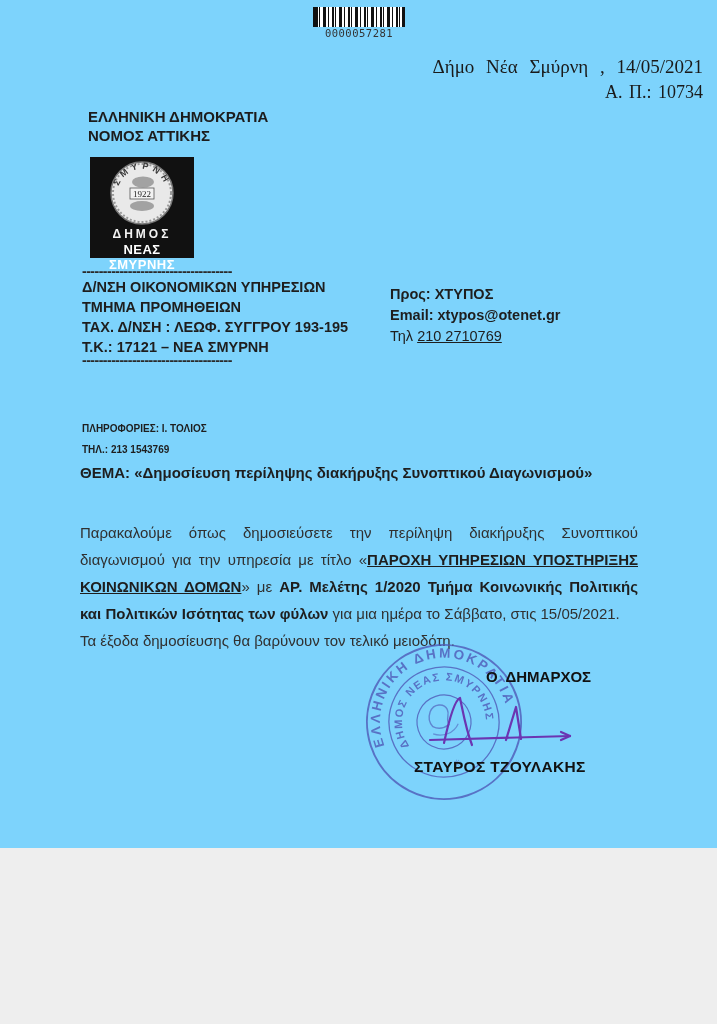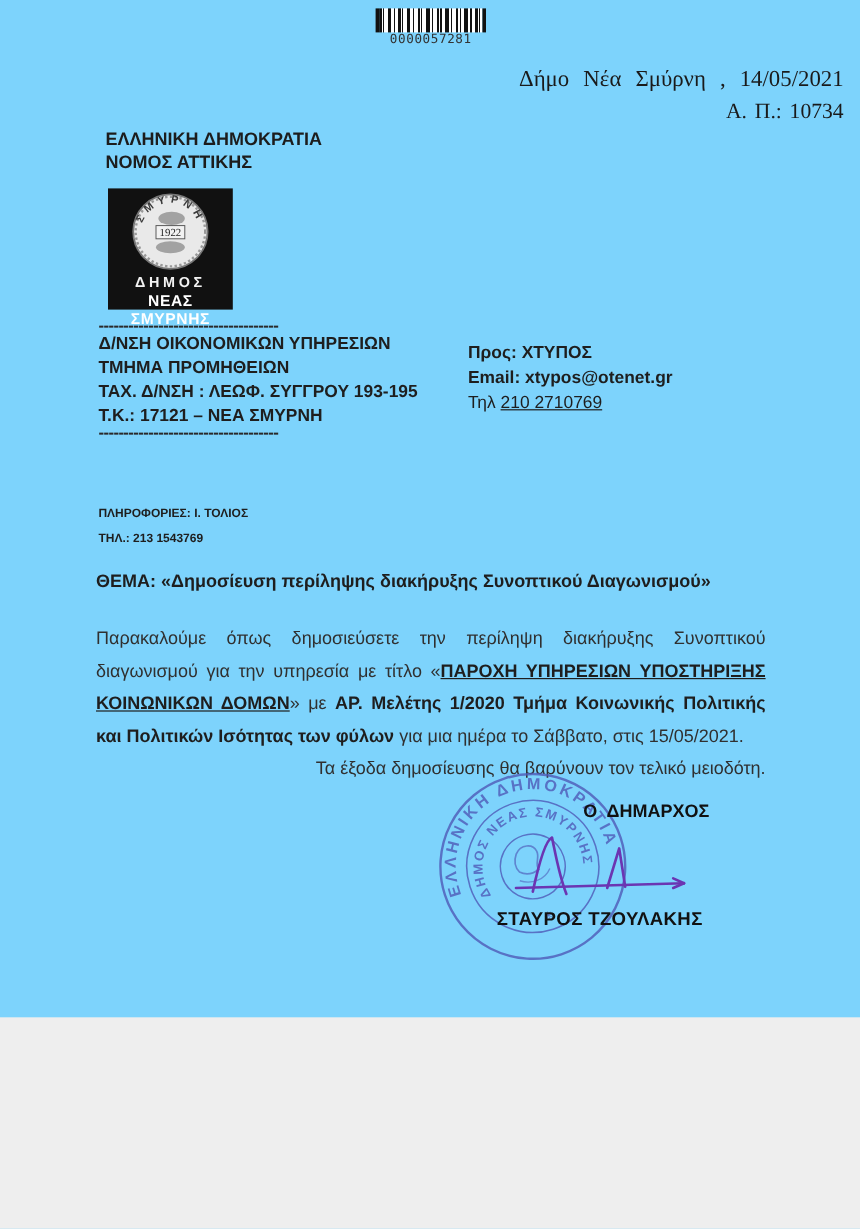--- a/index.html
+++ b/index.html
@@ -44,27 +44,27 @@
   .sender-block{left:82px;top:277px;font-weight:bold;font-size:14.5px;line-height:20px;color:#1e1e1e;white-space:nowrap;}
   .contact-block{left:82px;top:375px;font-weight:bold;font-size:10px;line-height:20.5px;color:#1e1e1e;white-space:nowrap;margin-top:44px;}
   .contact-email{padding-left:7px;}
 
   
   .recipient-block{left:390px;top:284px;font-size:14.5px;line-height:21px;color:#1e1e1e;white-space:nowrap;}
   .recipient-block .bold{font-weight:bold;}
   .phone-underline{text-decoration:underline;}
 
   
-  .subject-line{left:80px;top:464px;width:580px;font-weight:bold;font-size:15px;color:#1e1e1e;margin-top:12px;}
+  .subject-line{left:80px;top:464px;width:580px;font-weight:bold;font-size:15px;color:#1e1e1e;}
 
   
   .body-text{left:80px;top:519px;width:558px;font-size:15px;line-height:27px;color:#303030;text-align:justify;}
   .body-text .bold{font-weight:bold;color:#1e1e1e;}
   .body-text .bold-underline{font-weight:bold;text-decoration:underline;color:#1e1e1e;}
-  .body-line2{text-align:right;}
+  .body-line2{text-align:left;}
 
   
   .stamp-svg{left:359px;top:637px;opacity:.8;}
   .sig-svg{left:420px;top:688px;}
   .mayor-title{left:438px;top:668px;font-weight:bold;font-size:15px;color:#111;white-space:pre;margin-left:48px;}
   .mayor-name{left:414px;top:758px;font-weight:bold;font-size:15.5px;color:#111;letter-spacing:.3px;text-align:right;}
 </style>
 </head>
 <body>
 

